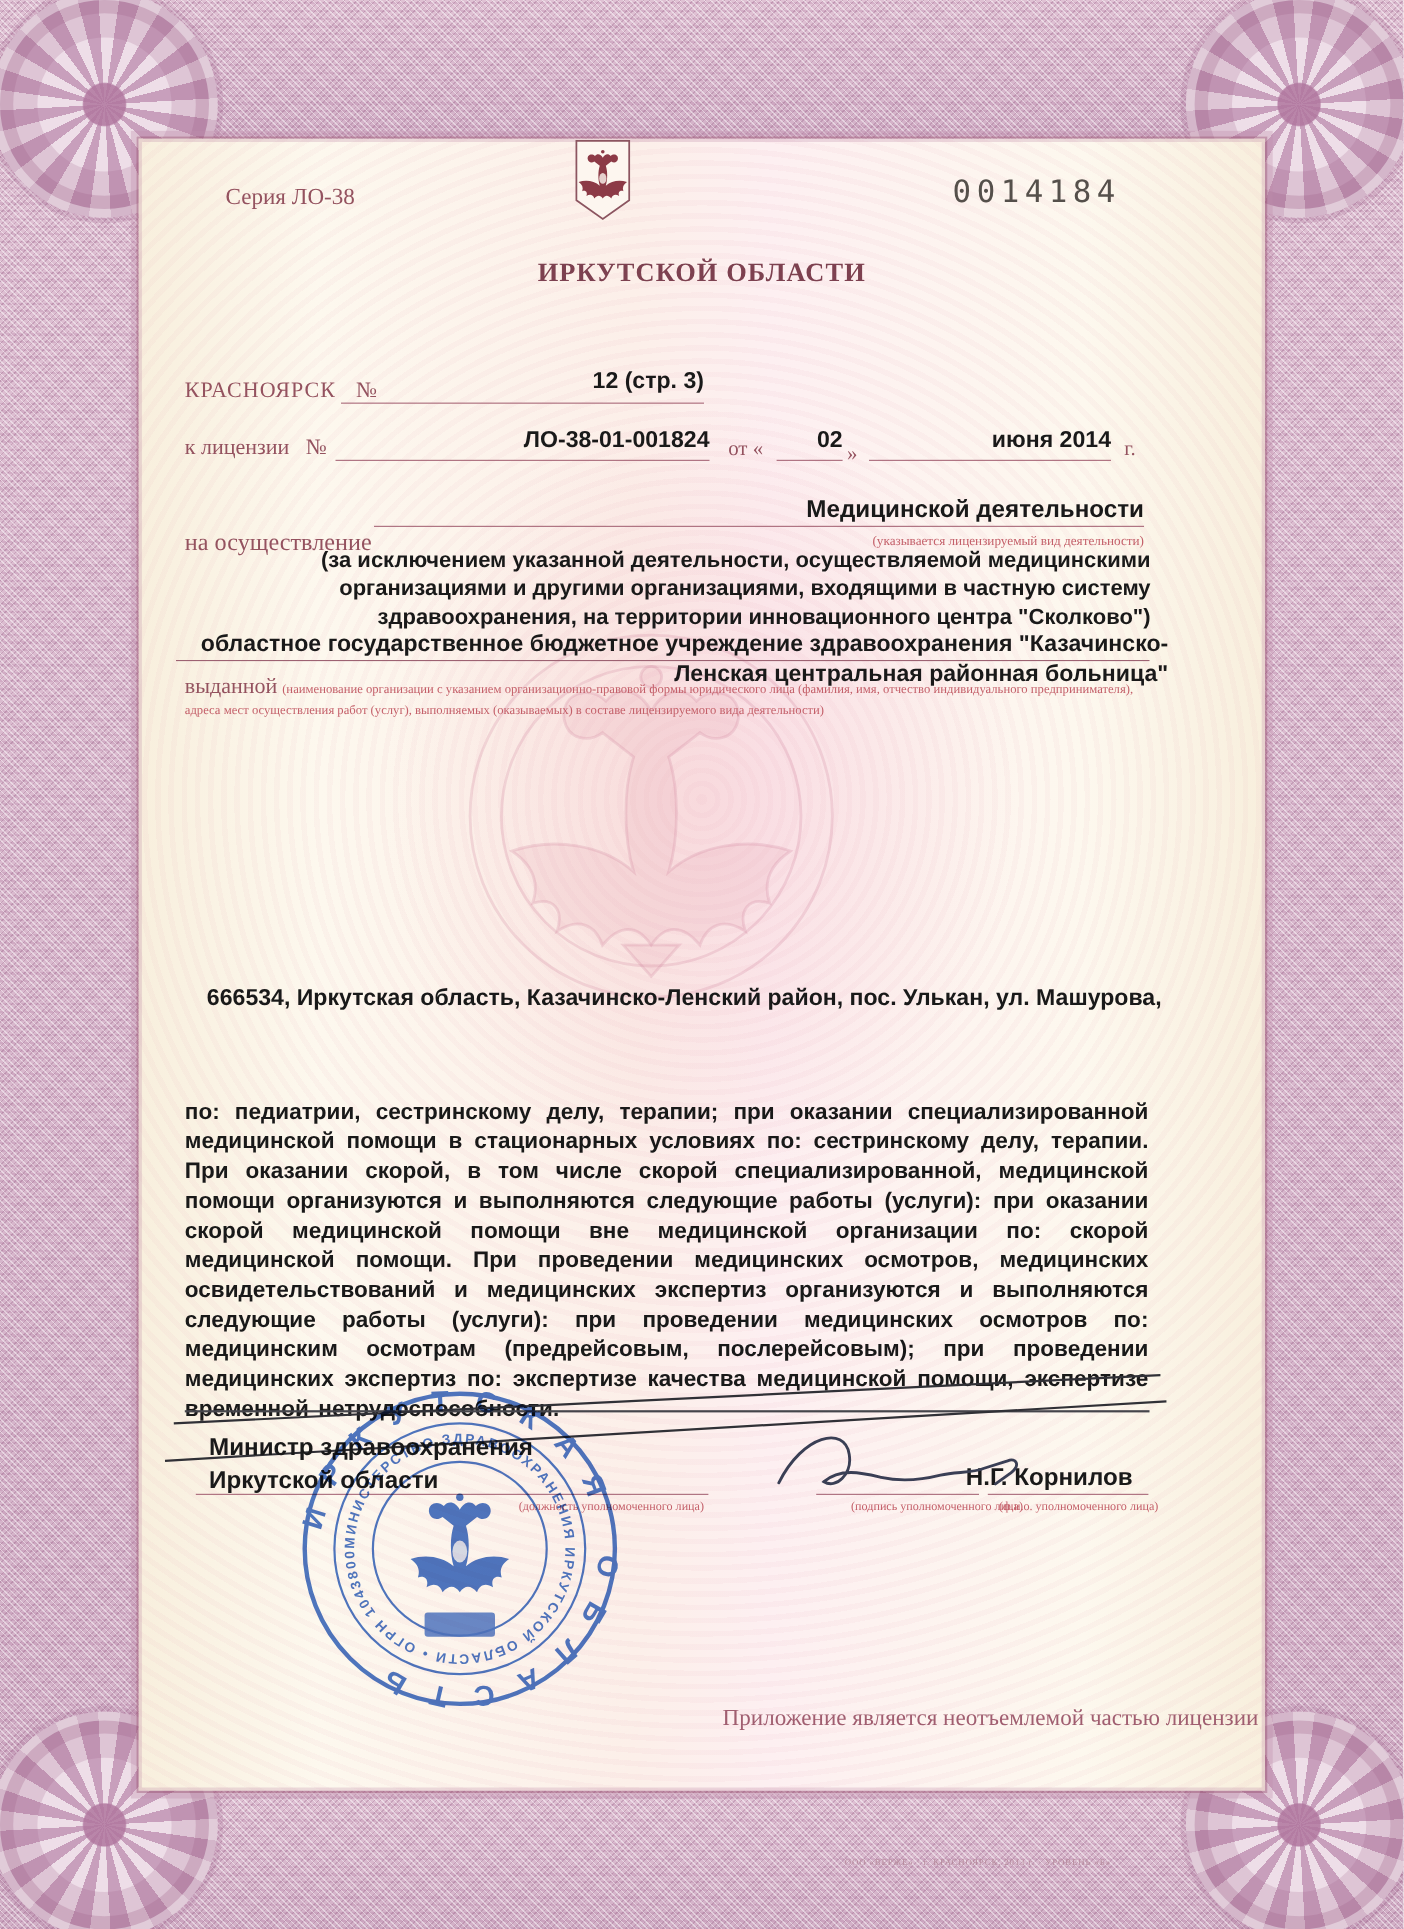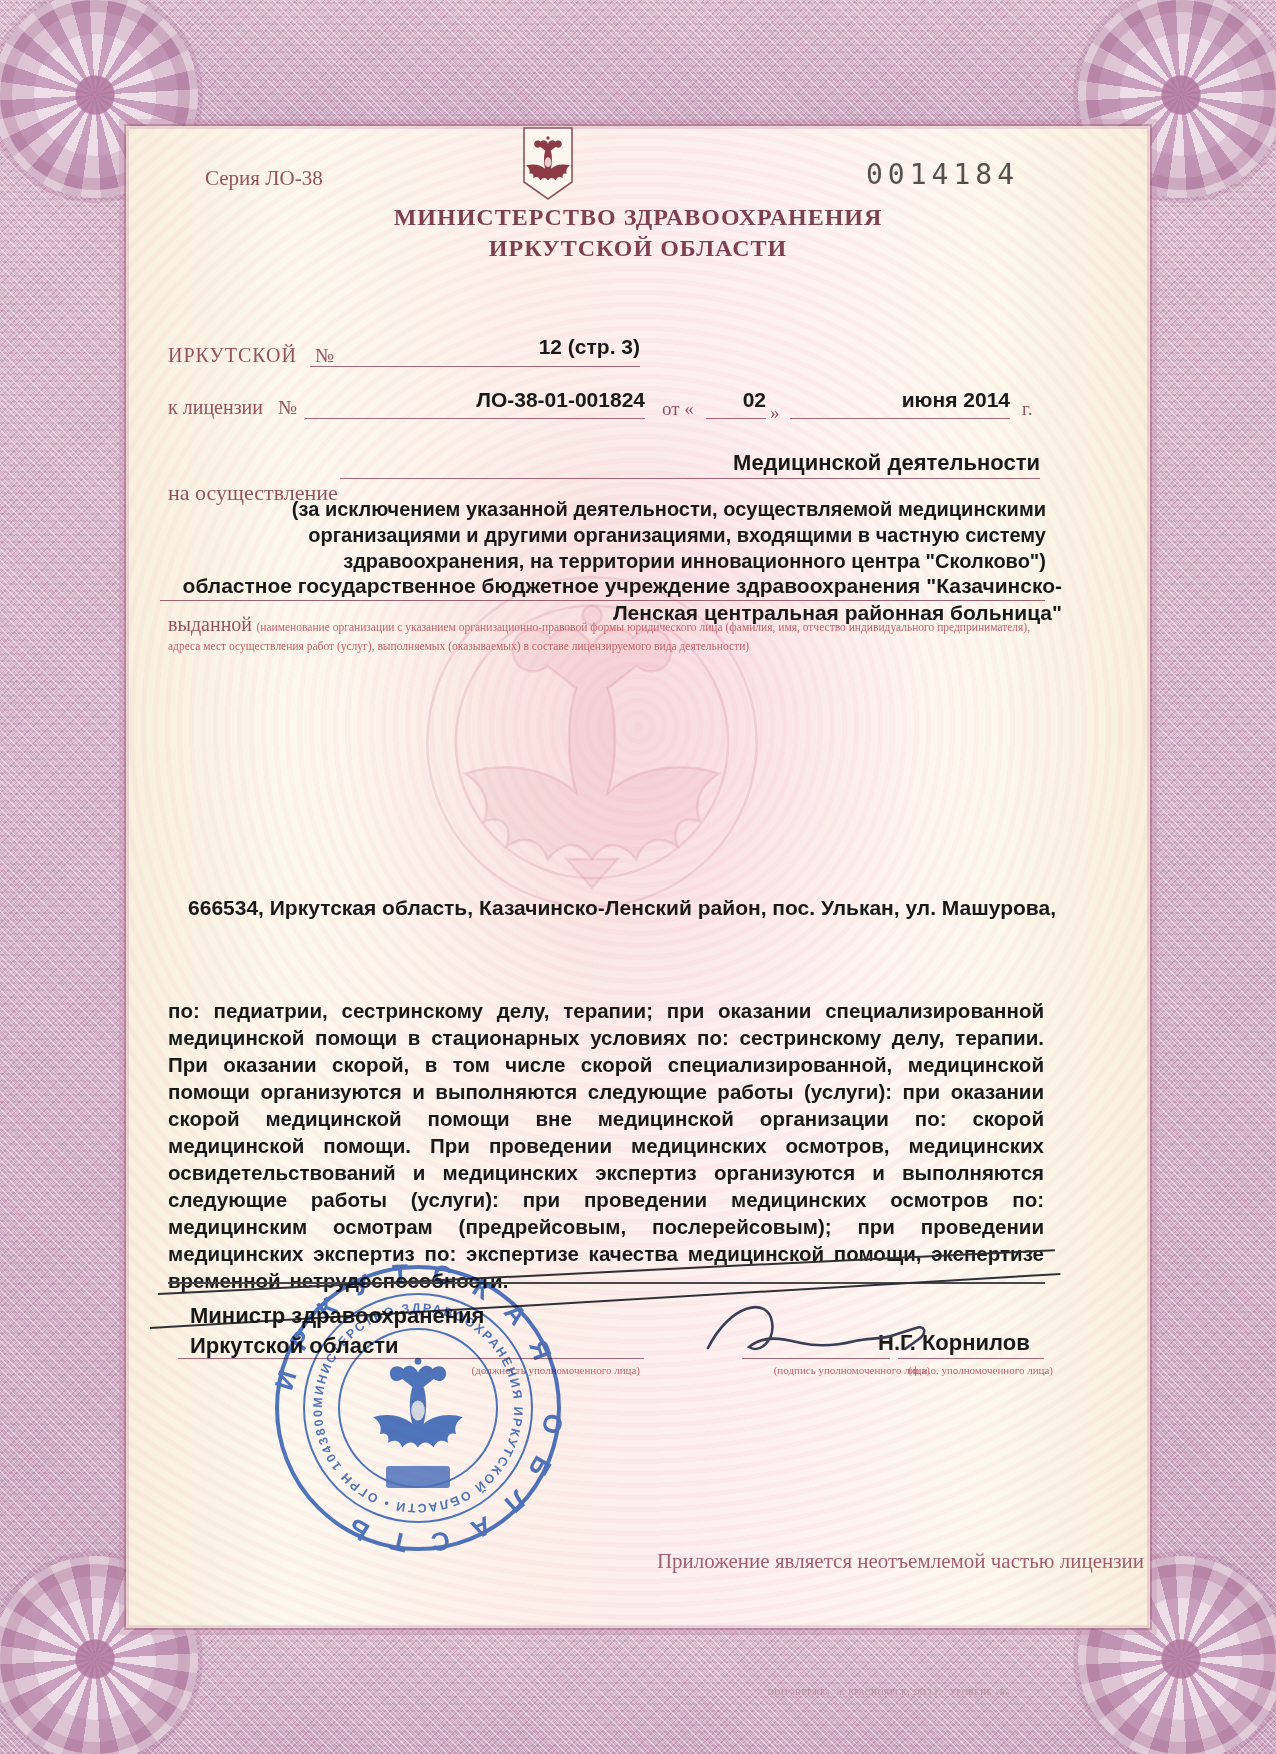--- a/index.html
+++ b/index.html
@@ -92,25 +92,24 @@
     <path d="M2,2 H50 V56 L26,73 L2,56 Z" fill="#fdf6ef" stroke="#8c5560" stroke-width="1.6"></path>
     <g transform="translate(26,34) scale(0.55)" fill="#8c3a46">
       <path d="M0,-30 C-3,-36 -9,-38 -13,-33 C-18,-38 -26,-35 -25,-28 C-24,-22 -18,-21 -14,-24 L-5,-17 C-8,-8 -8,6 -5,16 C-14,8 -28,6 -40,10 C-34,14 -32,19 -34,25 C-28,23 -25,27 -27,33 C-21,29 -16,31 -14,37 C-9,31 -4,31 0,37 C4,31 9,31 14,37 C16,31 21,29 27,33 C25,27 28,23 34,25 C32,19 34,14 40,10 C28,6 14,8 5,16 C8,6 8,-8 5,-17 L14,-24 C18,-21 24,-22 25,-28 C26,-35 18,-38 13,-33 C9,-38 3,-36 0,-30 Z"></path>
       <circle cx="0" cy="-40" r="3"></circle>
       <ellipse cx="0" cy="4" rx="6" ry="9" fill="#fdf6ef" opacity="0.8"></ellipse>
     </g>
   </svg>
 
   <div class="abs serial" style="left:866px;top:158px;">0014184</div>
 
-  <div class="title" style="top:204px;">МИНИСТЕРСТВО ЗДРАВООХРАНЕНИЯ</div>
   <div class="title" style="top:235px;">ИРКУТСКОЙ ОБЛАСТИ</div>
 
   <div class="abs lbl" style="left:168px;top:344px;font-size:20px;letter-spacing:1px;">
-    <span>ИРКУТСКОЙ</span>&nbsp;&nbsp;
+    <span>КРАСНОЯРСК</span>&nbsp;&nbsp;
     <span>№</span>
   </div>
   <div class="abs ink ctr" style="left:310px;top:335px;width:330px;font-size:21px;">12 (стр. 3)</div>
   <div class="rule" style="left:310px;top:340px;width:330px;height:26px;"></div>
 
   <div class="abs lbl" style="left:168px;top:396px;font-size:20px;">
     <span>к лицензии</span>&nbsp;&nbsp;
     <span>№</span>
   </div>
   <div class="abs ink ctr" style="left:305px;top:388px;width:340px;font-size:21px;">ЛО-38-01-001824</div>
@@ -122,20 +121,21 @@
   <div class="abs ink ctr" style="left:706px;top:388px;width:60px;font-size:21px;">02</div>
   <div class="rule" style="left:706px;top:392px;width:60px;height:26px;"></div>
   <div class="abs lbl" style="left:770px;top:402px;font-size:19px;">»</div>
   <div class="abs ink ctr" style="left:790px;top:388px;width:220px;font-size:21px;">июня 2014</div>
   <div class="rule" style="left:790px;top:392px;width:220px;height:26px;"></div>
   <div class="abs lbl" style="left:1022px;top:398px;font-size:19px;">г.</div>
 
   <div class="abs lbl" style="left:168px;top:480px;font-size:22px;">на осуществление</div>
   <div class="abs ink ctr" style="left:340px;top:450px;width:700px;font-size:22px;">Медицинской деятельности</div>
   <div class="rule" style="left:340px;top:452px;width:700px;height:26px;"></div>
+  <div class="abs cap ctr" style="left:340px;top:484px;width:700px;font-size:12px;">(указывается лицензируемый вид деятельности)</div>
 
   <div class="abs ink ctr" style="left:166px;top:496px;width:880px;font-size:20px;line-height:26px;">(за исключением указанной деятельности, осуществляемой медицинскими организациями и другими организациями, входящими в частную систему здравоохранения, на территории инновационного центра "Сколково")</div>
 
   <div class="abs ink ctr" style="left:150px;top:574px;width:912px;font-size:21px;">областное государственное бюджетное учреждение здравоохранения "Казачинско-</div>
   <div class="rule" style="left:160px;top:574px;width:885px;height:26px;border-color:#9d6272;"></div>
   <div class="abs ink ctr" style="left:150px;top:601px;width:912px;font-size:21px;">Ленская центральная районная больница"</div>
 
   <div class="abs" style="left:168px;top:616px;width:876px;line-height:17px;">
     <span class="lbl" style="font-size:20px;">выданной</span>
     <span class="cap" style="font-size:11.5px;">(наименование организации с указанием организационно-правовой формы юридического лица (фамилия, имя, отчество индивидуального предпринимателя), адреса мест осуществления работ (услуг), выполняемых (оказываемых)  в составе лицензируемого вида деятельности)</span>

